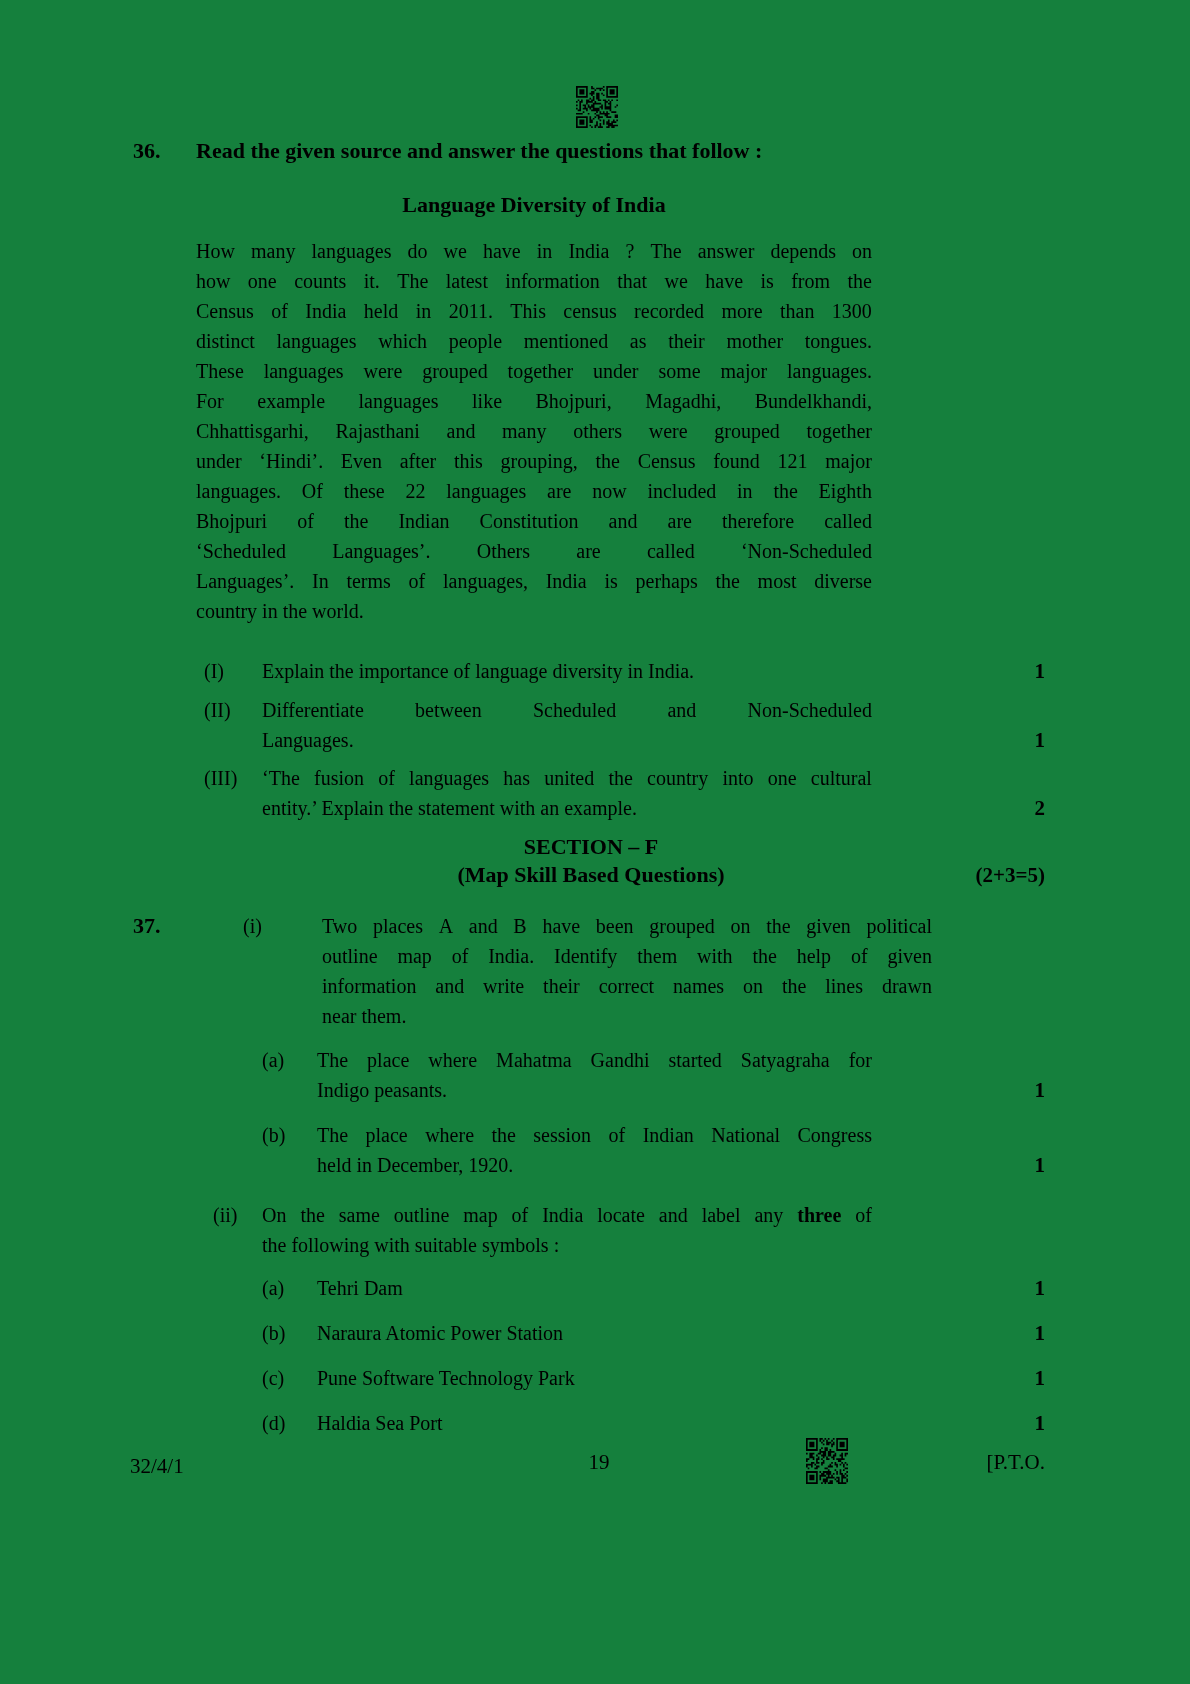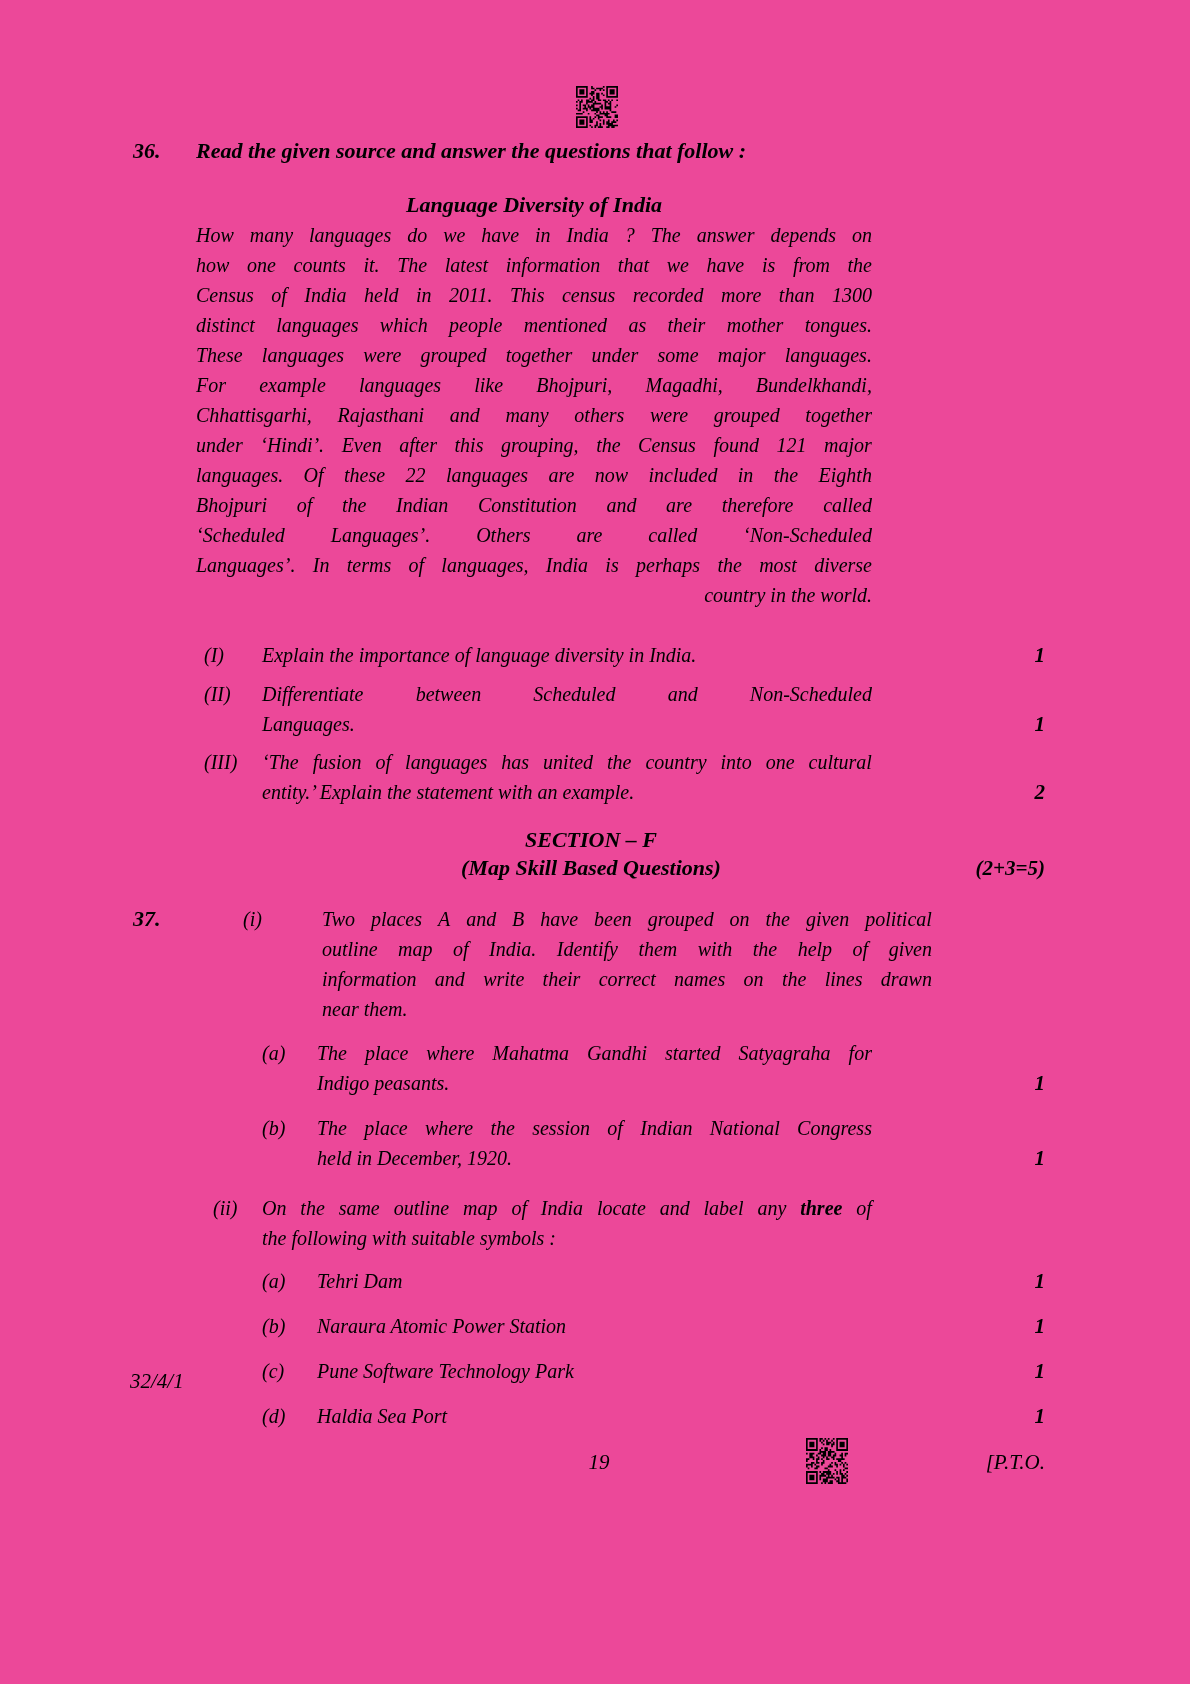--- a/index.html
+++ b/index.html
@@ -1,47 +1,47 @@
 <!DOCTYPE html>
 <html><head>
 <meta charset="utf-8">
 <style>
   html,body{margin:0;padding:0;background:#e8e8e8;}
   .page{
-    position:relative;width:1190px;height:1684px;background:#ec4899;color:#000;
+    position:relative;width:1190px;height:1684px;background:#15803d;color:#000;
     font-family:"Liberation Serif","DejaVu Serif",serif;
-    font-size:20px;line-height:30px;margin:0 auto;overflow:hidden;font-style:italic;
+    font-size:20px;line-height:30px;margin:0 auto;overflow:hidden;
   }
   .content{position:absolute;left:133px;top:136px;width:912px;}
   .row{display:flex;align-items:stretch;}
   .qnum{width:63px;flex-shrink:0;font-weight:bold;font-size:22px;align-self:flex-start;}
   .prompt{font-weight:bold;font-size:22px;}
   .source-title{margin:24px 0 0 63px;width:676px;text-align:center;font-weight:bold;font-size:22px;}
-  .para{margin:0 0 0 63px;width:676px;text-align:right;}
+  .para{margin:16px 0 0 63px;width:676px;}
   .jline{height:30px;overflow:visible;}
   .jline.just{display:flex;justify-content:space-between;}
   .subq{display:flex;margin-left:63px;}
   .sublabel{width:66px;padding-left:8px;box-sizing:border-box;flex-shrink:0;align-self:flex-start;}
   .subtext{width:610px;}
   .marks{margin-left:auto;align-self:flex-end;font-weight:bold;font-size:21px;}
-  .section-block{position:relative;margin:19px 0 0 63px;width:849px;line-height:28px;}
+  .section-block{position:relative;margin:10px 0 0 63px;width:849px;line-height:28px;}
   .section-centered{width:790px;text-align:center;font-weight:bold;font-size:22px;}
   .section-marks{position:absolute;right:0;bottom:0;font-weight:bold;font-size:21px;}
   .q37row{display:flex;margin-top:22px;gap:30px;}
   .plabel{width:66px;padding-left:17px;box-sizing:border-box;flex-shrink:0;align-self:flex-start;}
   .ptext{width:610px;}
   .part2row{display:flex;margin-left:63px;}
   .irow{display:flex;margin-left:129px;}
   .ilabel{width:55px;flex-shrink:0;align-self:flex-start;}
   .itext{width:555px;}
   .mt8{margin-top:8px;}.mt9{margin-top:9px;}.mt13{margin-top:13px;}
   .mt14{margin-top:14px;}.mt15{margin-top:15px;}.mt20{margin-top:20px;}.mt30{margin-top:30px;}
   .qr-top{position:absolute;left:576px;top:86px;width:42px;height:42px;}
   .qr-bottom{position:absolute;left:806px;top:1438px;width:42px;height:46px;}
-  .footer-code{position:absolute;left:130px;top:1366px;font-size:21px;}
+  .footer-code{position:absolute;left:130px;top:1451px;font-size:21px;}
   .footer-page{position:absolute;left:4px;top:1447px;width:1190px;text-align:center;font-size:21px;}
   .footer-pto{position:absolute;right:145px;top:1447px;font-size:21px;}
 </style>
 </head>
 <body>
 
 <div class="page">
 
   <svg class="qr qr-top" viewBox="0 0 25 25" preserveAspectRatio="none">
       <path d="M0 0h7v7h-7zM1 1v5h5v-5zM2 2h3v3h-3zM18 0h7v7h-7zM19 1v5h5v-5zM20 2h3v3h-3zM0 18h7v7h-7zM1 19v5h5v-5zM2 20h3v3h-3zM9 0h1v1h-1zM16 0h1v1h-1zM9 1h1v1h-1zM10 1h1v1h-1zM12 1h1v1h-1zM13 1h1v1h-1zM14 1h1v1h-1zM15 1h1v1h-1zM11 2h1v1h-1zM14 2h1v1h-1zM16 2h1v1h-1zM9 3h1v1h-1zM10 3h1v1h-1zM8 4h1v1h-1zM9 4h1v1h-1zM10 4h1v1h-1zM12 4h1v1h-1zM13 4h1v1h-1zM15 4h1v1h-1zM9 5h1v1h-1zM12 5h1v1h-1zM13 5h1v1h-1zM16 5h1v1h-1zM10 6h1v1h-1zM12 6h1v1h-1zM13 6h1v1h-1zM8 7h1v1h-1zM10 7h1v1h-1zM12 7h1v1h-1zM13 7h1v1h-1zM1 8h1v1h-1zM3 8h1v1h-1zM6 8h1v1h-1zM7 8h1v1h-1zM9 8h1v1h-1zM10 8h1v1h-1zM13 8h1v1h-1zM14 8h1v1h-1zM16 8h1v1h-1zM17 8h1v1h-1zM19 8h1v1h-1zM21 8h1v1h-1zM24 8h1v1h-1zM0 9h1v1h-1zM2 9h1v1h-1zM3 9h1v1h-1zM6 9h1v1h-1zM7 9h1v1h-1zM8 9h1v1h-1zM9 9h1v1h-1zM11 9h1v1h-1zM17 9h1v1h-1zM18 9h1v1h-1zM20 9h1v1h-1zM2 10h1v1h-1zM6 10h1v1h-1zM10 10h1v1h-1zM11 10h1v1h-1zM12 10h1v1h-1zM13 10h1v1h-1zM14 10h1v1h-1zM17 10h1v1h-1zM19 10h1v1h-1zM20 10h1v1h-1zM0 11h1v1h-1zM2 11h1v1h-1zM4 11h1v1h-1zM5 11h1v1h-1zM7 11h1v1h-1zM9 11h1v1h-1zM10 11h1v1h-1zM15 11h1v1h-1zM17 11h1v1h-1zM20 11h1v1h-1zM24 11h1v1h-1zM2 12h1v1h-1zM5 12h1v1h-1zM7 12h1v1h-1zM8 12h1v1h-1zM9 12h1v1h-1zM10 12h1v1h-1zM14 12h1v1h-1zM15 12h1v1h-1zM17 12h1v1h-1zM18 12h1v1h-1zM19 12h1v1h-1zM20 12h1v1h-1zM23 12h1v1h-1zM0 13h1v1h-1zM2 13h1v1h-1zM4 13h1v1h-1zM5 13h1v1h-1zM6 13h1v1h-1zM8 13h1v1h-1zM10 13h1v1h-1zM11 13h1v1h-1zM12 13h1v1h-1zM13 13h1v1h-1zM15 13h1v1h-1zM17 13h1v1h-1zM18 13h1v1h-1zM19 13h1v1h-1zM20 13h1v1h-1zM1 14h1v1h-1zM2 14h1v1h-1zM6 14h1v1h-1zM9 14h1v1h-1zM10 14h1v1h-1zM11 14h1v1h-1zM12 14h1v1h-1zM13 14h1v1h-1zM20 14h1v1h-1zM4 15h1v1h-1zM12 15h1v1h-1zM14 15h1v1h-1zM16 15h1v1h-1zM18 15h1v1h-1zM21 15h1v1h-1zM22 15h1v1h-1zM23 15h1v1h-1zM0 16h1v1h-1zM1 16h1v1h-1zM2 16h1v1h-1zM3 16h1v1h-1zM7 16h1v1h-1zM11 16h1v1h-1zM14 16h1v1h-1zM15 16h1v1h-1zM16 16h1v1h-1zM17 16h1v1h-1zM18 16h1v1h-1zM19 16h1v1h-1zM12 17h1v1h-1zM13 17h1v1h-1zM17 17h1v1h-1zM18 17h1v1h-1zM23 17h1v1h-1zM24 17h1v1h-1zM8 18h1v1h-1zM11 18h1v1h-1zM13 18h1v1h-1zM14 18h1v1h-1zM15 18h1v1h-1zM18 18h1v1h-1zM19 18h1v1h-1zM20 18h1v1h-1zM23 18h1v1h-1zM24 18h1v1h-1zM8 19h1v1h-1zM10 19h1v1h-1zM13 19h1v1h-1zM8 20h1v1h-1zM9 20h1v1h-1zM14 20h1v1h-1zM16 20h1v1h-1zM19 20h1v1h-1zM22 20h1v1h-1zM24 20h1v1h-1zM8 21h1v1h-1zM9 21h1v1h-1zM12 21h1v1h-1zM16 21h1v1h-1zM18 21h1v1h-1zM19 21h1v1h-1zM21 21h1v1h-1zM22 21h1v1h-1zM23 21h1v1h-1zM12 22h1v1h-1zM14 22h1v1h-1zM16 22h1v1h-1zM18 22h1v1h-1zM19 22h1v1h-1zM20 22h1v1h-1zM21 22h1v1h-1zM8 23h1v1h-1zM11 23h1v1h-1zM12 23h1v1h-1zM14 23h1v1h-1zM19 23h1v1h-1zM20 23h1v1h-1zM21 23h1v1h-1zM22 23h1v1h-1zM23 23h1v1h-1zM24 23h1v1h-1zM9 24h1v1h-1zM11 24h1v1h-1zM13 24h1v1h-1zM14 24h1v1h-1zM15 24h1v1h-1zM18 24h1v1h-1zM19 24h1v1h-1zM21 24h1v1h-1zM22 24h1v1h-1z" fill="#000" fill-rule="evenodd"></path>

